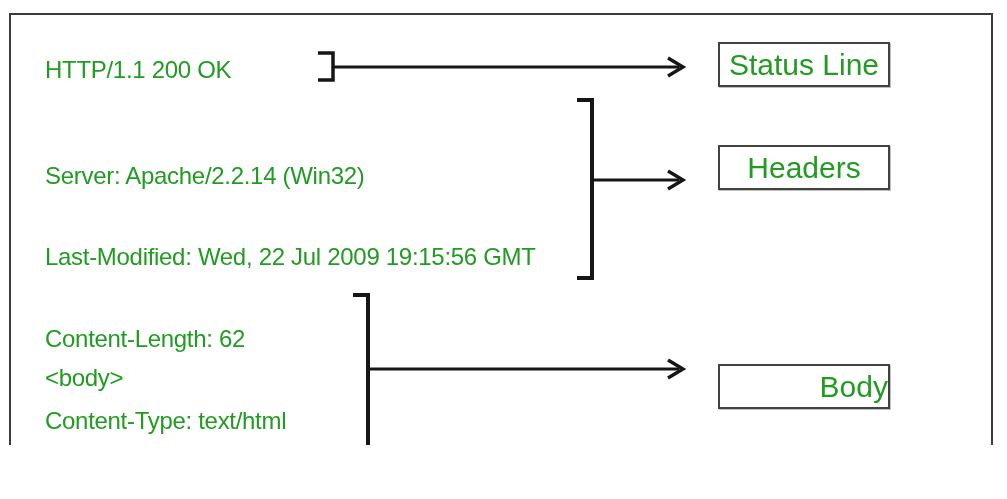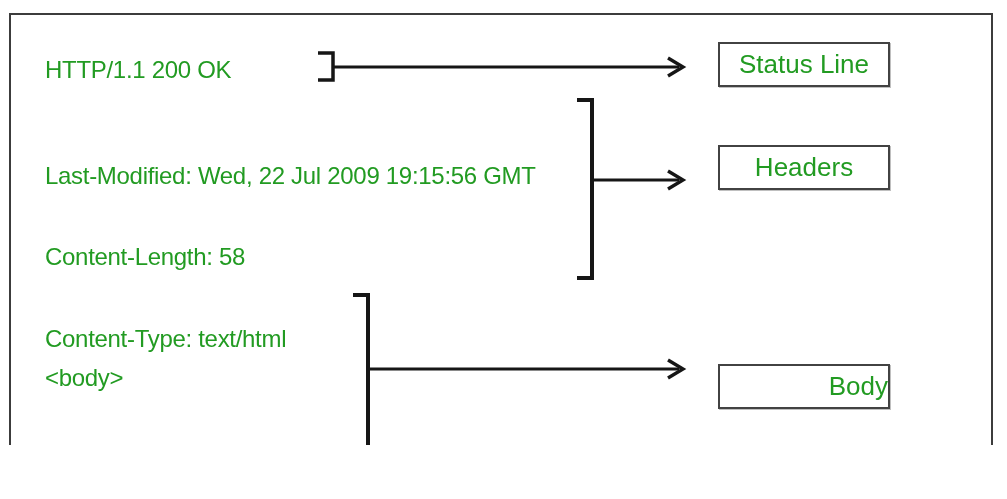--- a/index.html
+++ b/index.html
@@ -49,39 +49,40 @@
     position: absolute;
     left: 718px;
     width: 168px;
     height: 41px;
     border: 2px solid #424242;
     background: #ffffff;
     display: flex;
     align-items: center;
     justify-content: center;
     color: #229b22;
-    font-size: 26px;
+    font-size: 30px;
     box-shadow: 1px 1px 0 rgba(0,0,0,0.25);
   }
   #status-box { top: 42px; }
   #headers-box { top: 145px; }
   #body-box { top: 364px; justify-content: flex-end; }
 </style>
 </head>
 <body>
 
 <div class="stage">
 
   <div class="frame"></div>
 
   <div class="green-text" id="status-text">HTTP/1.1 200 OK</div>
 
   <div class="green-text" id="headers-text">
+    <div>Server: Apache/2.2.14 (Win32)</div>
     <div>Last-Modified: Wed, 22 Jul 2009 19:15:56 GMT</div>
-    <div>Content-Length: 58</div>
+    <div>Content-Length: 62</div>
     <div>Content-Type: text/html</div>
     
   </div>
 
   <div class="green-text" id="body-text">
     <div>&lt;body&gt;</div>
     
     
     
   </div>

